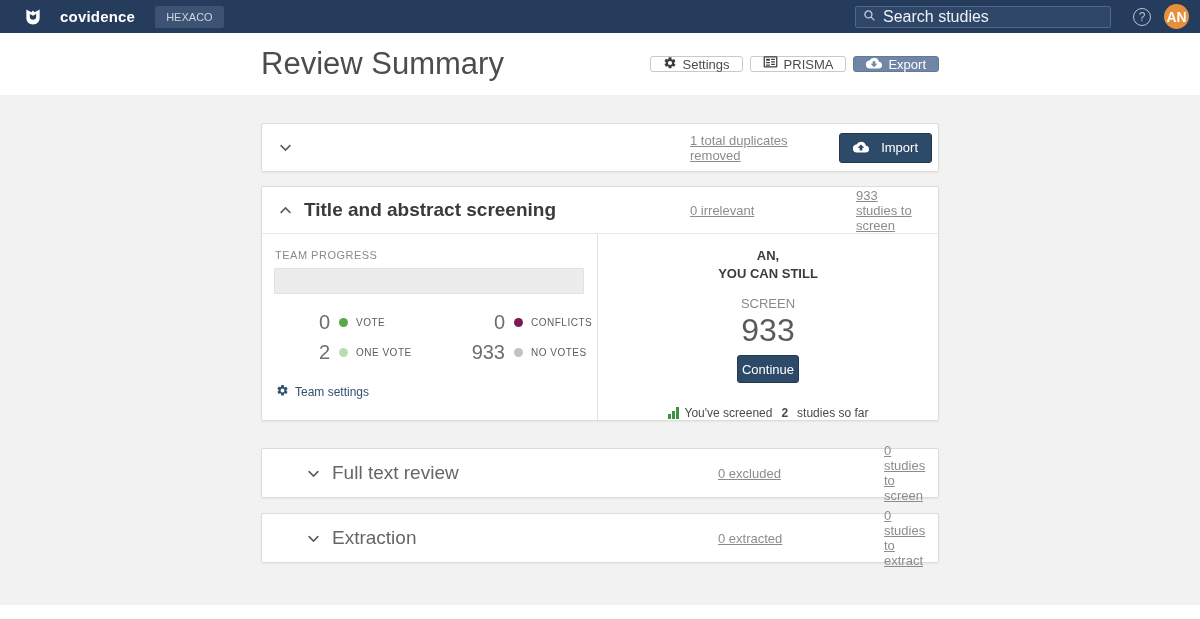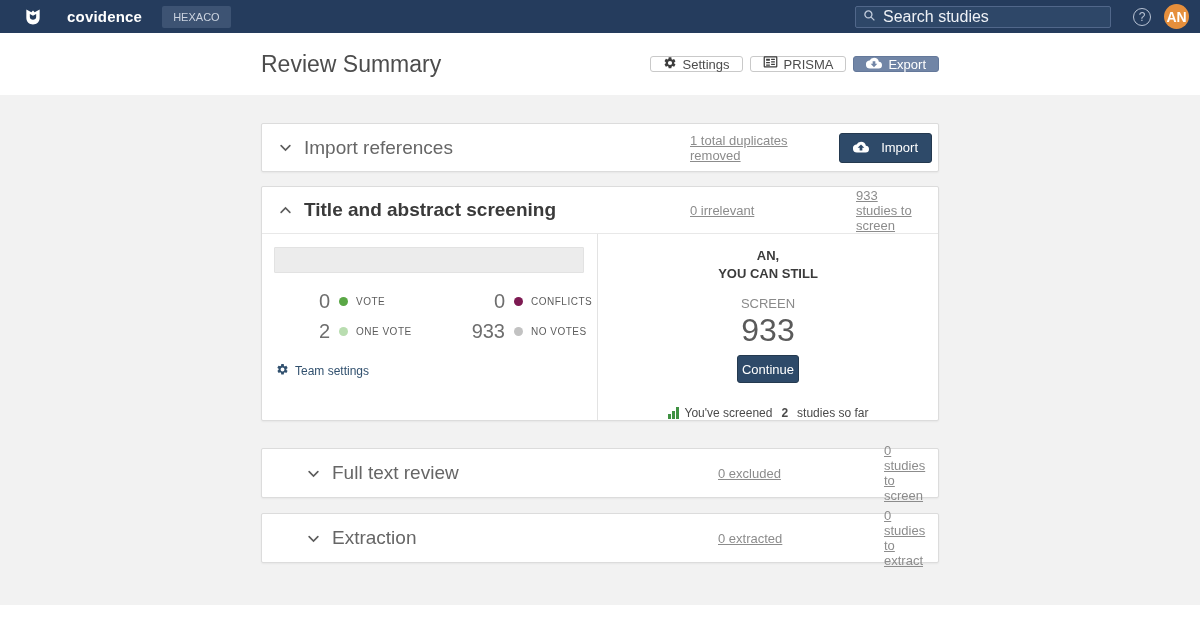--- a/index.html
+++ b/index.html
@@ -1,42 +1,42 @@
 <!DOCTYPE html>
 <html><head>
 <meta charset="utf-8">
 <style>
   * { margin:0; padding:0; box-sizing:border-box; }
   html,body { width:1200px; height:619px; overflow:hidden; background:#fff;
               font-family:"Liberation Sans", sans-serif; }
 
   
   .navbar { height:33px; background:#253c5d; display:flex; align-items:center; padding:0 11px; }
-  .brand { display:flex; align-items:center; gap:24px; margin-left:12px; }
+  .brand { display:flex; align-items:center; gap:17px; margin-left:12px; }
   .brand svg { display:block; }
   .brand-name { color:#fff; font-size:15px; font-weight:bold; letter-spacing:.2px; }
   .project-chip { margin-left:20px; background:#3d5373; color:#ccd4e0; font-size:11px;
                   padding:5px 11px; border-radius:2px; cursor:pointer; }
   .nav-spacer { flex:1; }
   .search-box { width:256px; height:22px; background:#2e4768; border:1px solid #51678a;
                 border-radius:2px; display:flex; align-items:center; padding:0 7px; margin-right:22px; }
   .search-box svg { flex:none; }
   .search-box input { background:transparent; border:none; outline:none; color:#f0f3f8;
                       font-size:16px; margin-left:7px; width:100%; font-family:"Liberation Sans",sans-serif; }
   .search-box input::placeholder { color:#eef1f6; opacity:1; }
   .help-btn { width:18px; height:18px; border:1px solid #b9c3d4; border-radius:50%;
               color:#b9c3d4; font-size:12px; line-height:16px; text-align:center; cursor:pointer; }
   .avatar { width:25px; height:25px; border-radius:50%; background:#e68f3c; color:#fff;
             font-size:14px; font-weight:bold; display:flex; align-items:center; justify-content:center;
             margin-left:13px; cursor:pointer; }
 
   
   .page-header { height:62px; background:#fff; display:flex; align-items:center; }
   .page-header .inner { width:678px; margin:0 auto; display:flex; align-items:center; }
-  .page-title { font-size:23px; color:#4d4d4d; flex:1; }
+  .page-title { font-size:31px; color:#4d4d4d; flex:1; }
   .hdr-btn { display:inline-flex; align-items:center; gap:6px; height:16px; padding:0 12px;
              font-size:13px; border-radius:3px; margin-left:7px; cursor:pointer;
              background:#fff; border:1px solid #c9c9c9; color:#4c4c4c; font-family:"Liberation Sans",sans-serif; }
   .hdr-btn.primary { background:#7185a6; border-color:#64789a; color:#fff; }
 
   
   .content { height:510px; background:#f2f2f2; padding-top:28px; }
   .card { width:678px; margin:0 auto; background:#fff; border:1px solid #dcdcdc;
           border-radius:2px; box-shadow:0 1px 2px rgba(0,0,0,.05); }
   .card-row { display:flex; align-items:center; padding:0 16px; }
@@ -147,21 +147,20 @@
 
   <div class="card" id="card-import">
     <div class="card-row">
       <div class="row-grid">
         <div style="display:flex;align-items:center;">
           <span class="chev">
             <svg width="15" height="15" viewBox="0 0 24 24" fill="none" stroke="#5c5c5c" stroke-width="2.6" stroke-linecap="round">
                 <polyline points="5,9 12,16 19,9"></polyline>
               </svg>
           </span>
-          <span class="sec-title">Import references</span>
         </div>
         <a class="link">1 total duplicates removed</a>
         <button class="dark-btn" style="justify-self:end;">
           <span>
             <svg width="16" height="13" viewBox="0 0 24 18" fill="#ffffff">
                 <path d="M19.35,8.04A7.49,7.49,0,0,0,12,2,7.48,7.48,0,0,0,5.35,6.04,5.994,5.994,0,0,0,6,18H19a4.986,4.986,0,0,0,.35-9.96ZM14,11v4H10V11H7l5-5,5,5Z"></path>
               </svg>
           </span>
           <span>Import</span>
         </button>
@@ -181,20 +180,21 @@
           <span class="sec-title active">Title and abstract screening</span>
         </div>
         <a class="link">0 irrelevant</a>
         <a class="link l2">933 studies to screen</a>
       </div>
     </div>
 
     <div class="screen-body">
 
       <div class="col-left">
+        <div class="tp-label">TEAM PROGRESS</div>
         <div class="progress-bar"></div>
         <div class="stats-grid">
           <div class="stat">
             <span class="num">0</span>
             <span class="dot" style="background-color: rgb(90, 167, 70);"></span>
             <span class="lbl">VOTE</span>
           </div>
           <div class="stat">
             <span class="num">0</span>
             <span class="dot" style="background-color: rgb(125, 26, 82);"></span>

